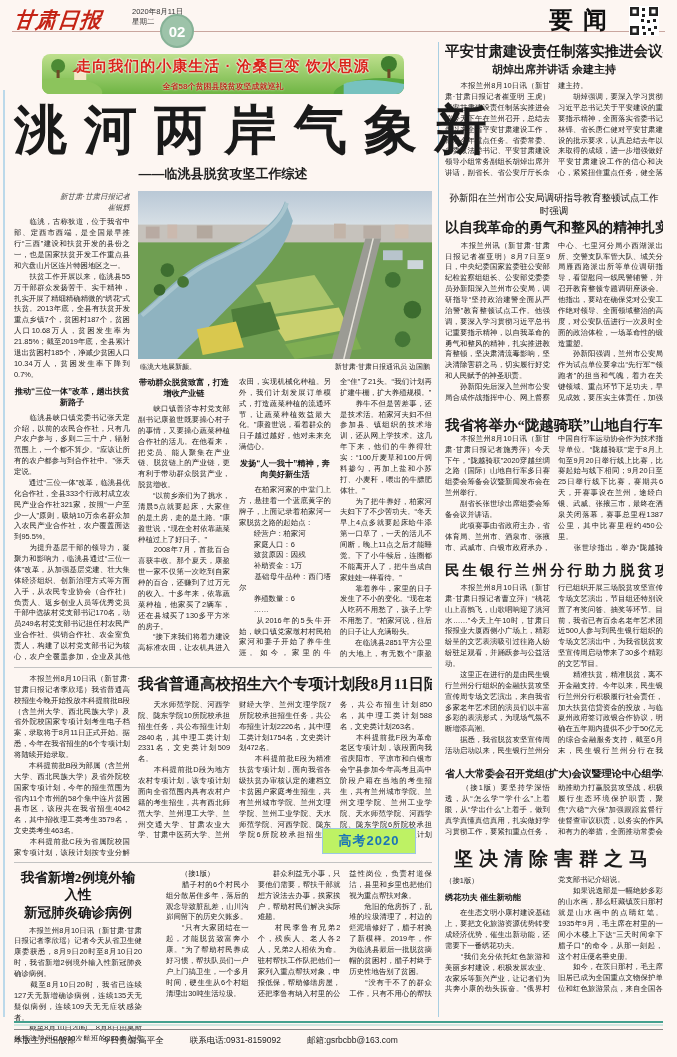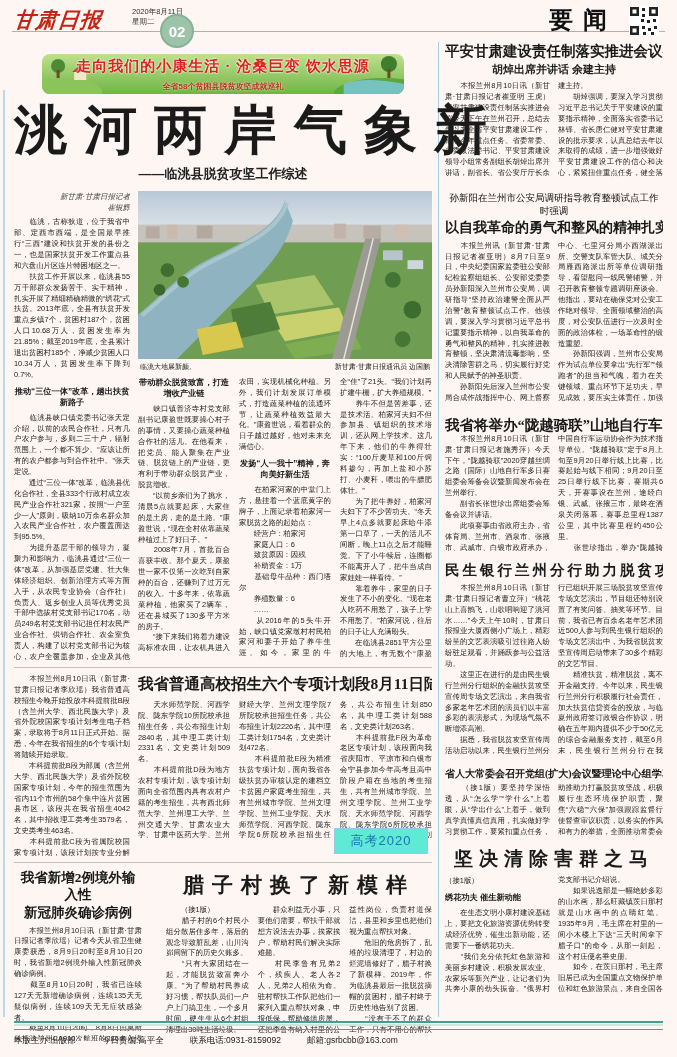--- a/index.html
+++ b/index.html
@@ -44,22 +44,22 @@
   .bt{font-size:7.4px;line-height:1.47;text-align:justify;white-space:pre-line;color:#222;}
   .bsub{font-size:8.2px;font-weight:bold;text-align:center;margin:5px 0;line-height:1.35;}
   .h-div{height:1px;background:#c2c2c2;margin:6px 0;}
   
   .g-flex{display:flex;height:182px;overflow:hidden;}
   .g-col1{width:116px;flex:none;margin-right:8px;overflow:hidden;}
   .g-right{flex:1;position:relative;overflow:hidden;}
   .g-head{font-family:"Liberation Serif",serif;font-weight:bold;font-size:15.5px;text-align:center;
           margin-bottom:5px;white-space:nowrap;}
   .g-cols{columns:3;column-gap:9px;height:150px;overflow:hidden;}
-  .g-badge{position:absolute;right:4px;bottom:2px;width:92px;height:24px;background:#5eead4;
-           border:1px solid #9bc7e4;color:#1b74b8;font-weight:normal;font-size:13px;
+  .g-badge{position:absolute;right:16px;bottom:2px;width:92px;height:24px;background:#bef264;
+           border:1px solid #9bc7e4;color:#1b74b8;font-weight:bold;font-size:13px;
            display:flex;align-items:center;justify-content:center;letter-spacing:1px;}
   
   .b-flex{display:flex;height:172px;overflow:hidden;}
   .b-left{width:128px;flex:none;margin-right:24px;overflow:hidden;}
   .b-lhead{font-family:"Liberation Serif",serif;font-weight:bold;font-size:13.5px;text-align:center;
            line-height:1.3;margin-bottom:4px;}
   .b-right{flex:1;overflow:hidden;}
   .b-rhead{font-family:"Liberation Serif",serif;font-weight:bold;font-size:21px;letter-spacing:8px;
            text-align:center;margin:2px 0 6px 0;white-space:nowrap;}
   .b-cols{columns:3;column-gap:9px;height:132px;overflow:hidden;}
@@ -251,21 +251,20 @@
         <div class="b-left">
           <div class="b-lhead">
             <span>我省新增2例境外输入性</span><br>
             <span>新冠肺炎确诊病例</span>
           </div>
           <div class="bt b-lbody">　　本报兰州8月10日讯（新甘肃·甘肃日报记者李欣瑶）记者今天从省卫生健康委获悉，8月9日20时至8月10日20时，我省新增2例境外输入性新冠肺炎确诊病例。
 　　截至8月10日20时，我省已连续127天无新增确诊病例，连续135天无疑似病例，连续109天无无症状感染者。
 　　截至8月10日20时，8月8日由莫斯科抵达兰州CA910次航班的286名入境人员中，当日由省级定点医院隔离观察的无症状感染者2人转为确诊病例，另有无症状感染者1人在省级定点医院隔离观察，其余283人在集中隔离点医学观察，上述所有人员均处于闭环管理中。</div>
         </div>
         <div class="b-right">
-          <div class="b-rhead">腊子村换了新模样</div>
           <div class="b-cols">
             <div class="bt">　　（接1版）
 　　腊子村的6个村民小组分散居住多年，落后的观念导致脏乱差，山川沟峁间留下的历史欠账多。
 　　“只有大家团结在一起，才能脱贫致富奔小康。”为了帮助村民养成好习惯，帮扶队员们一户户上门搞卫生，一个多月时间，硬生生从6个村组清理出30吨生活垃圾。
 　　群众利益无小事，只要他们需要，帮扶干部就想方设法去办事，挨家挨户，帮助村民们解决实际难题。
 　　村民李鲁有兄弟2个，残疾人、老人各2人，兄弟2人相依为命。驻村帮扶工作队把他们一家列入重点帮扶对象，申报低保，帮助修缮房屋，还把李鲁有纳入村里的公益性岗位，负责村道保洁，县里和乡里也把他们视为重点帮扶对象。
 　　危旧的危房拆了，乱堆的垃圾清理了，村边的烂泥墙修好了，腊子村换了新模样。2019年，作为临洮县最后一批脱贫摘帽的贫困村，腊子村终于历史性地告别了贫困。
 　　“没有干不了的群众工作，只有不用心的帮扶干部。”腊子二村村长虎来年告诉记者，驻村2年时间，帮扶队员们用真心换来了村民们的真情，也换来了腊子村翻天覆地的新变化，换来了乡亲们奔向小康的好日子。</div>
           </div>
         </div>

